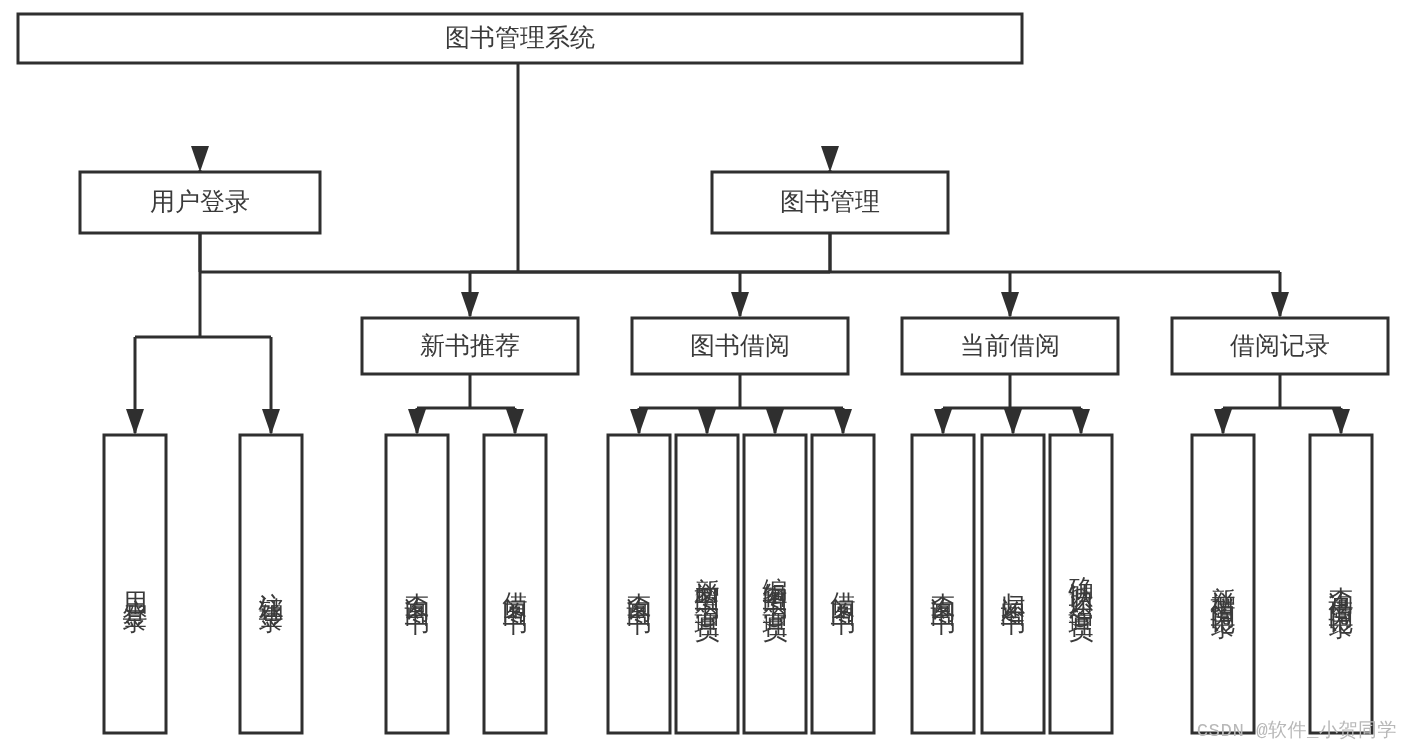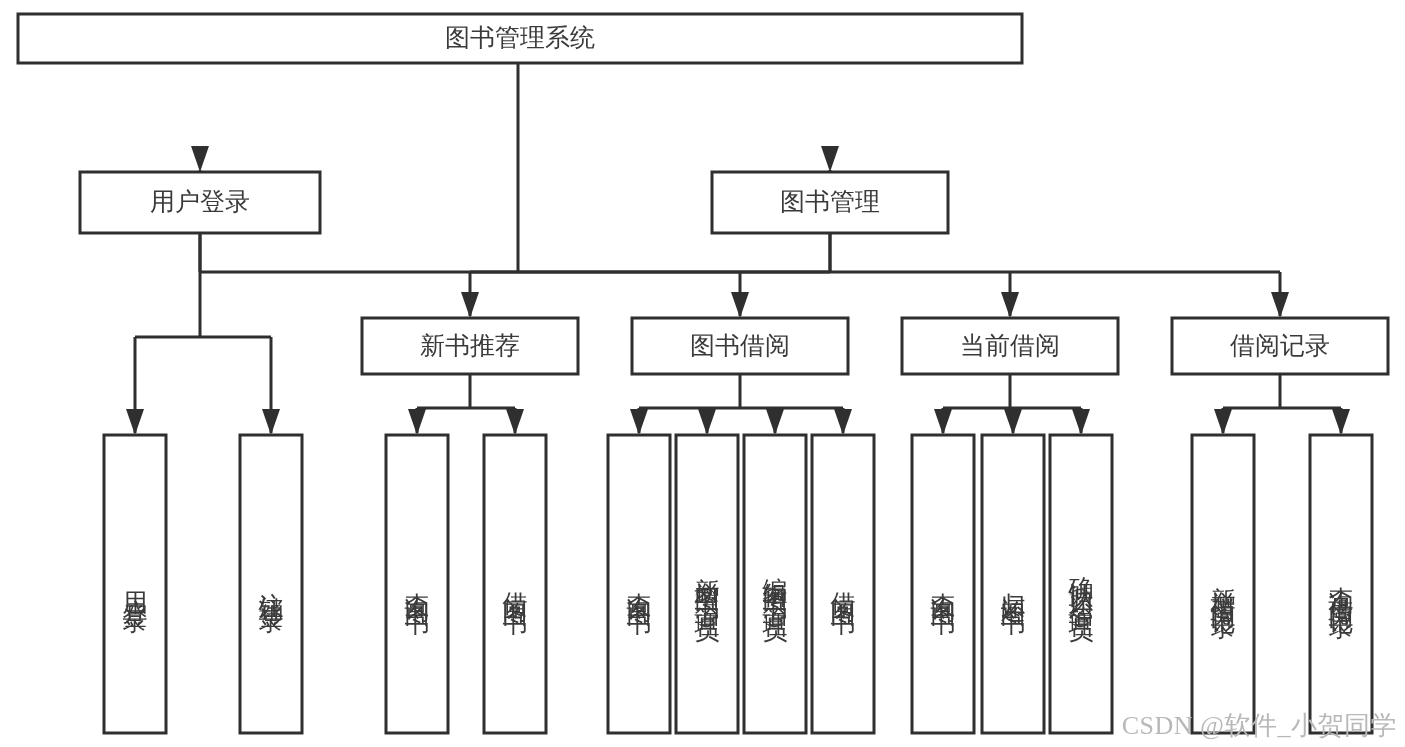--- a/index.html
+++ b/index.html
@@ -62,22 +62,22 @@
     align-items: center;
     justify-content: center;
     white-space: nowrap;
     pointer-events: none;
     user-select: none;
   }
   .watermark {
     position: absolute;
     right: 8px;
     bottom: 4px;
-    font-family: Liberation Serif, serif;
-    font-size: 26px;
+    font-family: Liberation Mono, monospace;
+    font-size: 19px;
     color: #b8b8b8;
     white-space: nowrap;
     letter-spacing: 0.5px;
   }
 </style>
 </head>
 <body>
 
 <div id="diagram-root">
 

